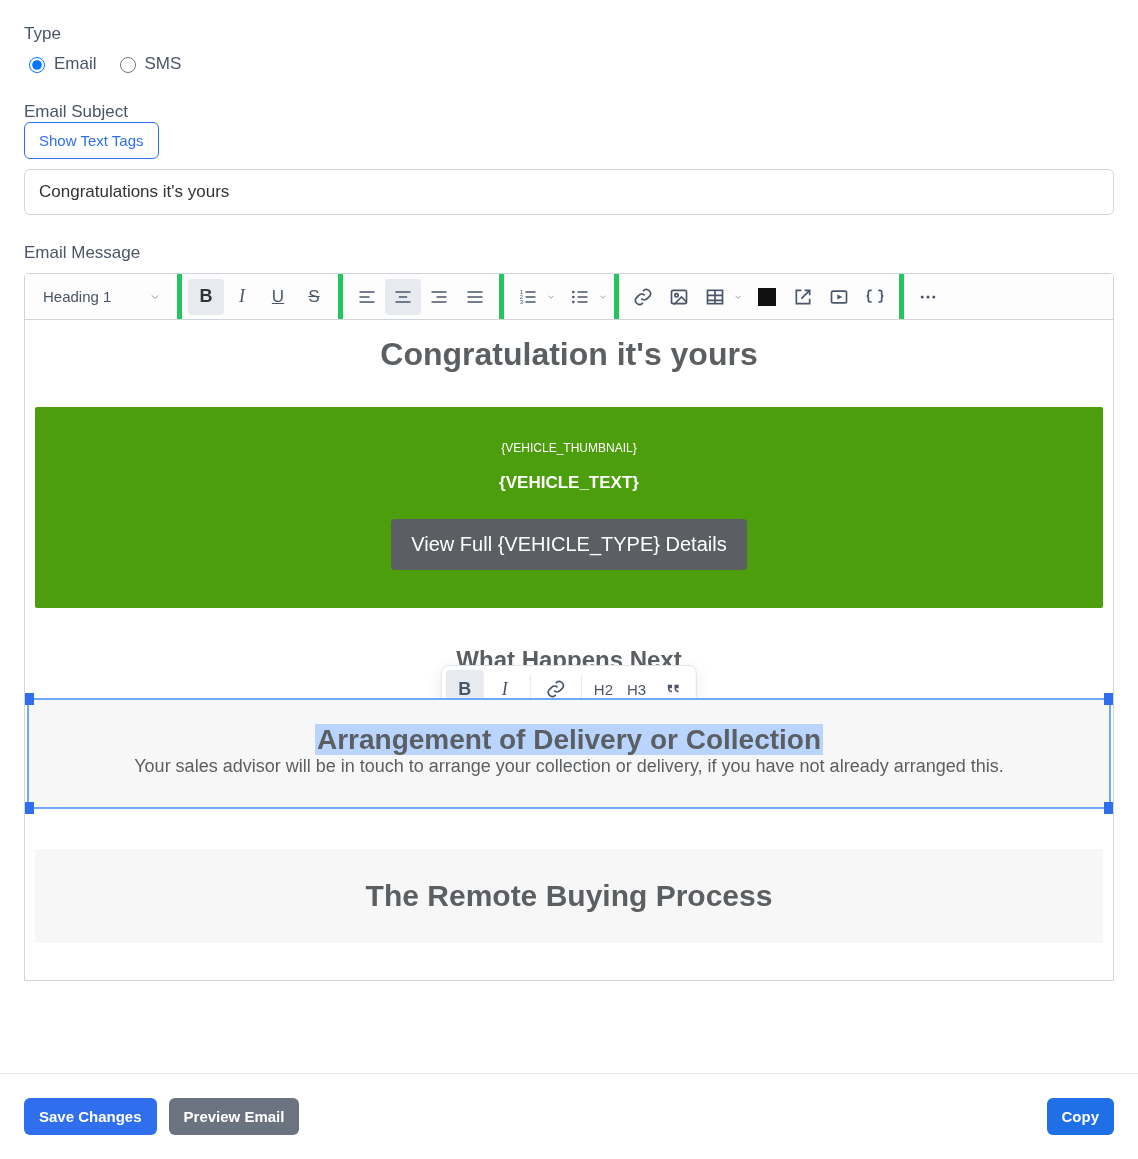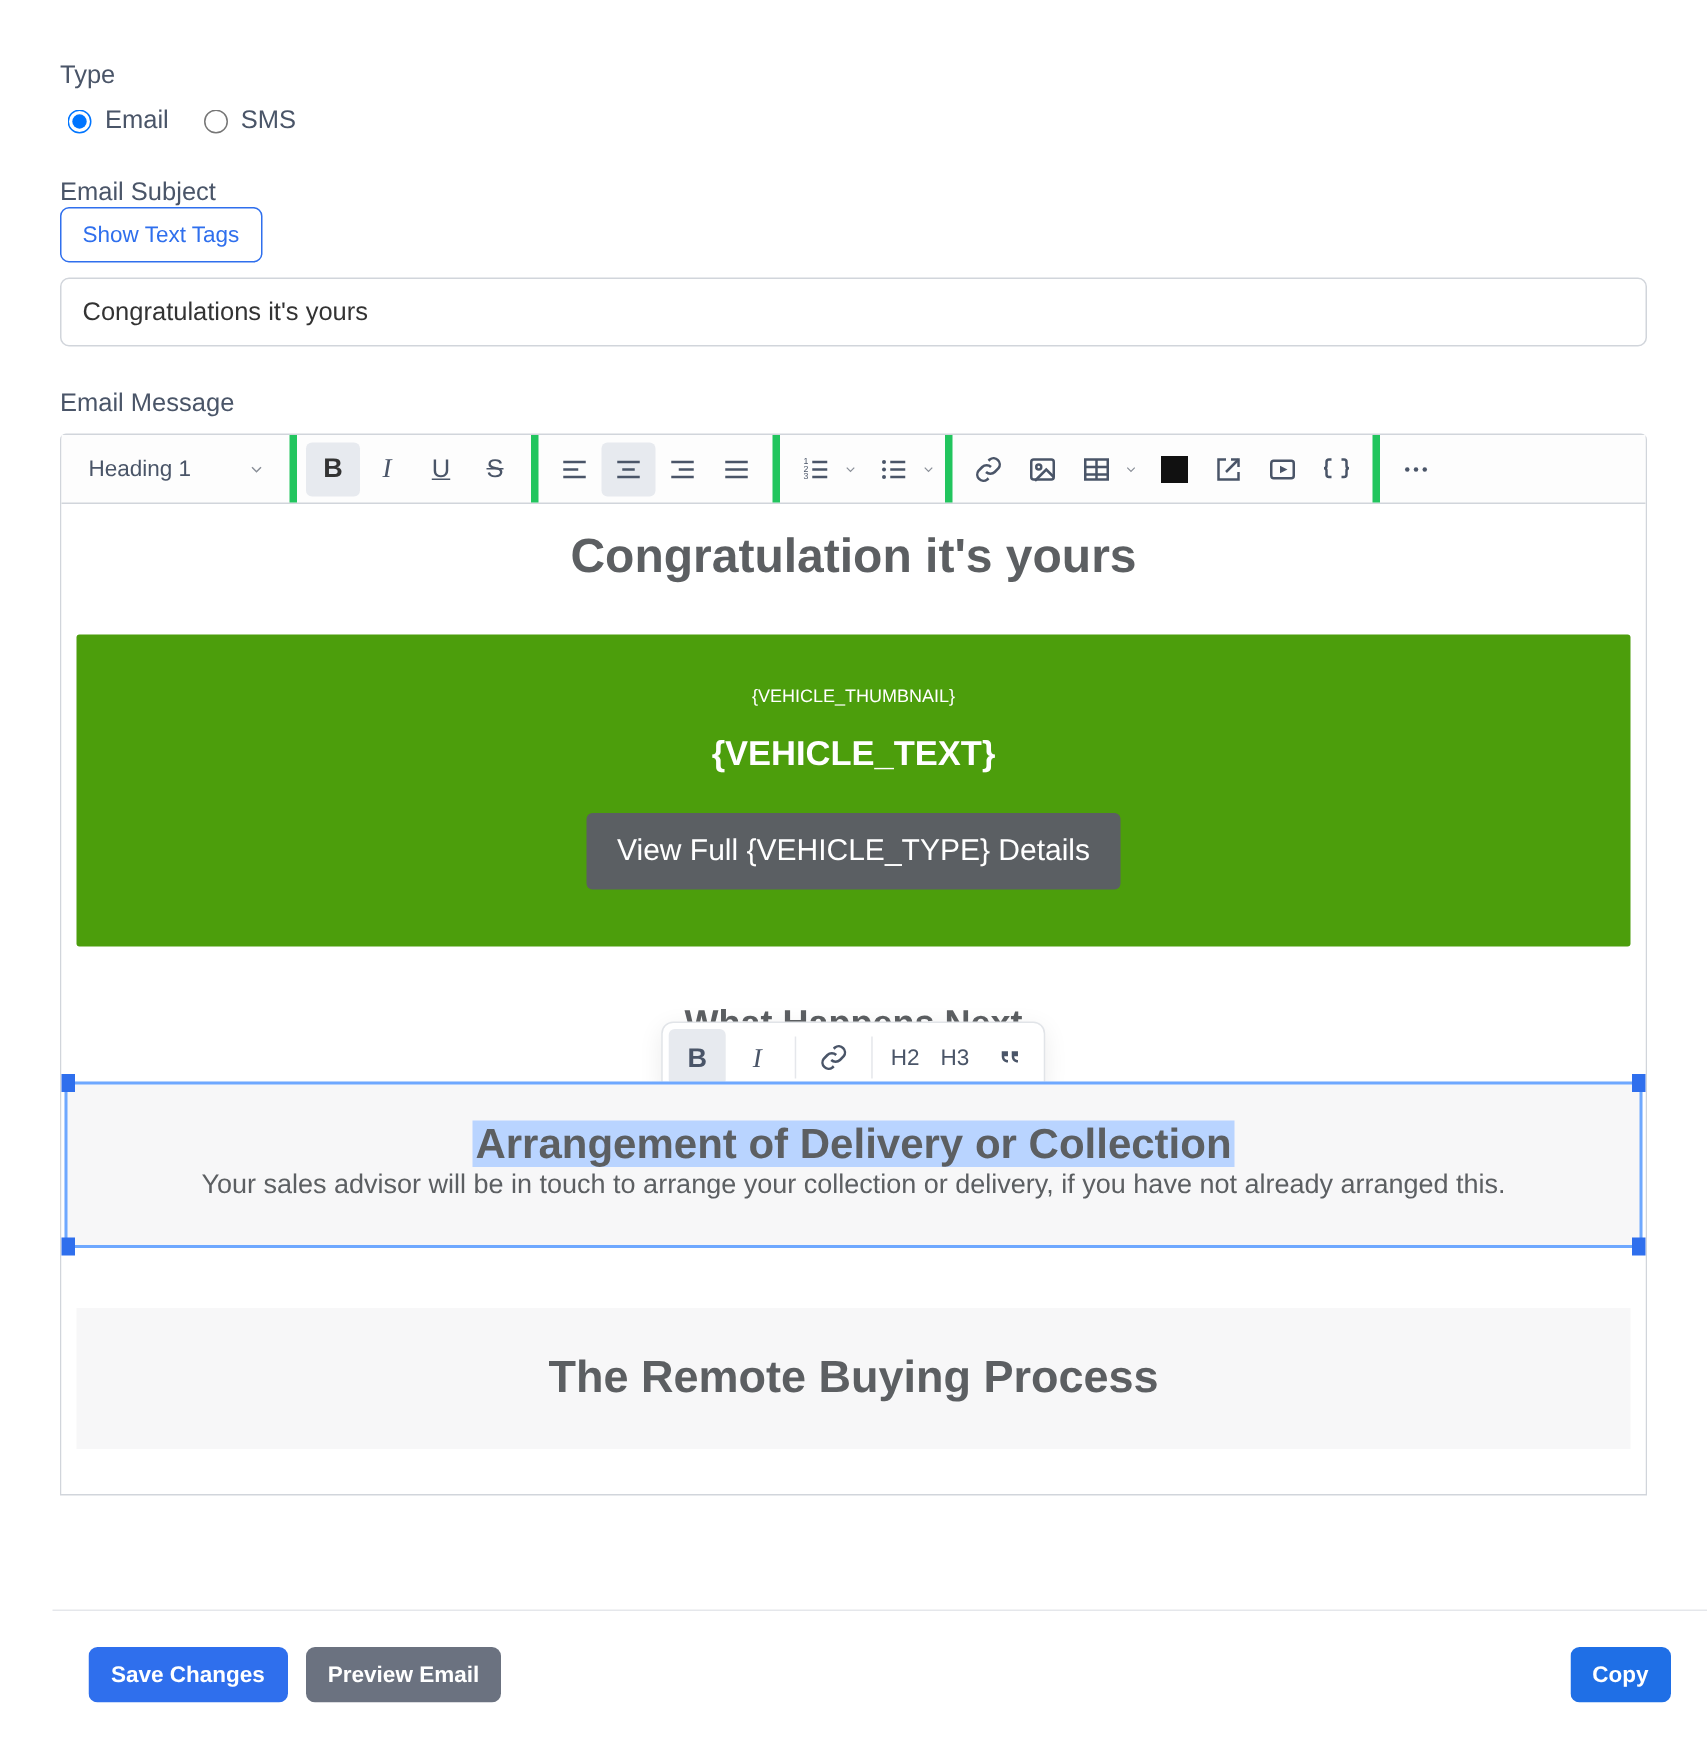--- a/index.html
+++ b/index.html
@@ -1,17 +1,17 @@
 <!DOCTYPE html>
 <html><head>
 <meta charset="utf-8">
 <style>
   * { box-sizing: border-box; }
   html, body { margin: 0; padding: 0; font-family: -apple-system, BlinkMacSystemFont, "Segoe UI", Arial, sans-serif; color: #4a5568; background:#fff; }
-  .page { width: 1138px; height: 1159px; padding: 40px; position: relative; }
+  .page { width: 1138px; height: 1159px; padding: 24px; position: relative; }
 
   .field-label { font-size: 17px; color:#4a5568; margin-bottom: 10px; }
 
   .radio-row { display:flex; gap:18px; align-items:center; margin-bottom: 28px; }
   .radio-item { display:flex; align-items:flex-start; gap:6px; font-size:17px; color:#4a5568; }
   .radio-item input { width:16px; height:16px; }
 
   .subject-row { display:flex; justify-content:space-between; align-items:flex-start; margin-bottom:10px;flex-direction:column; }
 
   .btn { display:inline-flex; align-items:center; justify-content:center; border-radius:6px; font-size:15px; font-weight:500; cursor:pointer; border:1px solid transparent; padding: 9px 14px; }
@@ -33,21 +33,21 @@
   .para-select { display:flex; align-items:center; gap:6px; padding: 0 10px 0 12px; font-size:15px; color:#4a5568; cursor:pointer; width:140px; justify-content:space-between; }
   .chev { width:12px; height:12px; }
 
   .colorbox { width:18px; height:18px; background:#111; }
 
   
   .editor-body { background:#fff; padding: 10px 10px 18px 10px; position:relative; height: 660px; overflow:hidden; }
   .editor-h1 { font-size:32px; font-weight:700; color:#5c5f62; text-align:center; margin: 6px 0 34px 0; }
   .green-card { background:#4c9e0c; color:#fff; text-align:center; border-radius:2px; padding: 34px 20px 38px 20px; }
   .green-card .thumb { font-size:12px; }
-  .green-card .vtext { font-size:23px; font-weight:700; margin-top:18px; }
+  .green-card .vtext { font-size:17px; font-weight:700; margin-top:18px; }
   .green-card .viewbtn { display:inline-block; margin-top:26px; background:#5b5f63; color:#fff; font-size:20px; padding: 14px 20px; border-radius:4px; }
 
   .what-next { text-align:center; font-size:24px; font-weight:700; color:#5c5f62; margin-top: 38px; }
   
   .sel-block { position:relative; margin: 24px -8px 0 -8px; border:2px solid #6ea8ff; background:#f7f7f8; padding: 24px 20px 30px 20px; text-align:center; }
   .sel-block h2 { margin:0 0 14px 0; font-size:28px; font-weight:700; color:#5c5f62; display:inline; }
   .sel-block h2 .hl { background:#b9d4ff; padding: 0 2px; }
   .sel-block p  { margin:0; font-size:18px; color:#5c5f62; }
   .handle { position:absolute; width:12px; height:12px; background:#2f6fed; }
   .handle.tl { top:-7px; left:-7px; }
@@ -59,21 +59,21 @@
   .remote-block h2 { margin:0; font-size:30px; font-weight:800; color:#5c5f62; }
 
   
   .mini-toolbar { position:absolute; left:50%; transform:translateX(-50%); top:345px;  background:#fff; border:1px solid #e1e4e8; border-radius:8px; box-shadow:0 4px 16px rgba(0,0,0,.08); display:flex; align-items:center; padding:4px; gap:2px; }
   .mini-toolbar .tbtn { width:38px; height:38px; }
   .mini-toolbar .sep { width:1px; height:28px; background:#e5e7eb; margin: 0 4px; }
   .mini-toolbar .txt { font-size:15px; color:#4a5568; padding: 0 6px; cursor:pointer; }
   .mini-caret { position:absolute; left:50%; transform:translateX(-50%); bottom:-6px; width:12px; height:12px; background:#fff; border-right:1px solid #e1e4e8; border-bottom:1px solid #e1e4e8; rotate:45deg; }
 
   
-  .footer { position:absolute; left:0; right:0; bottom:0; border-top:1px solid #e5e7eb; padding: 24px; display:flex; justify-content:space-between; background:#fff;margin-left:35px; }
+  .footer { position:absolute; left:0; right:0; bottom:0; border-top:1px solid #e5e7eb; padding: 24px; display:flex; justify-content:space-between; background:#fff; }
   .footer .left { display:flex; gap:12px; }
 
   
 
 </style>
 </head>
 <body>
 
 <div class="page">
 

